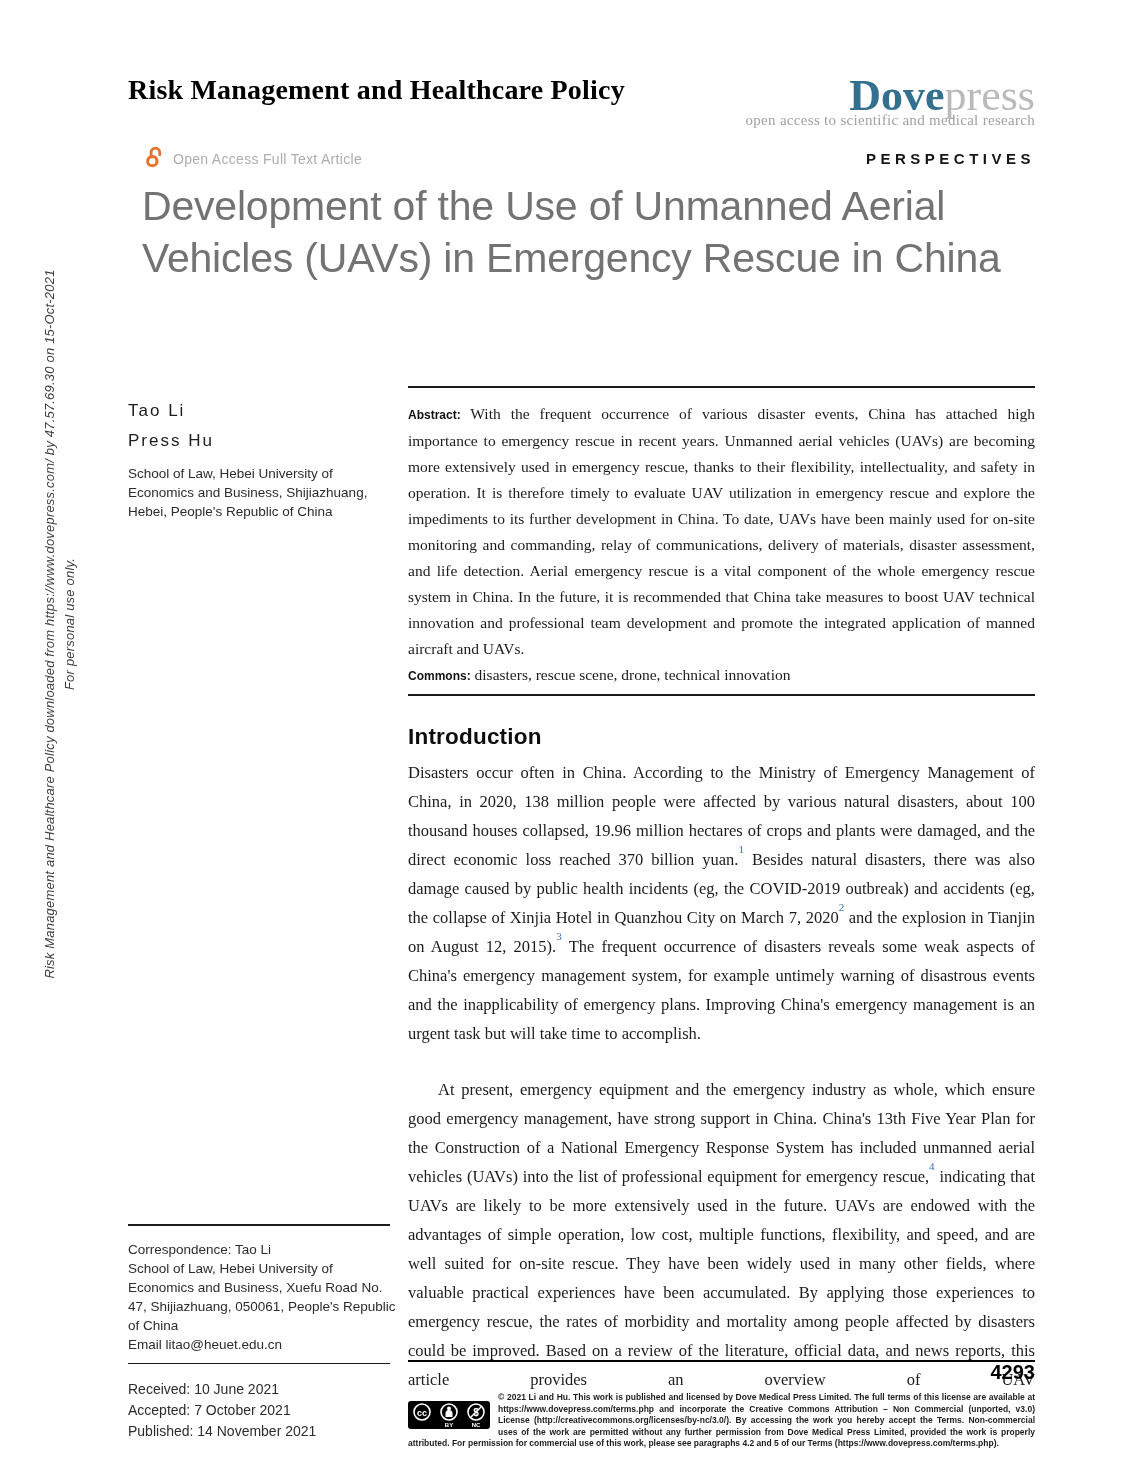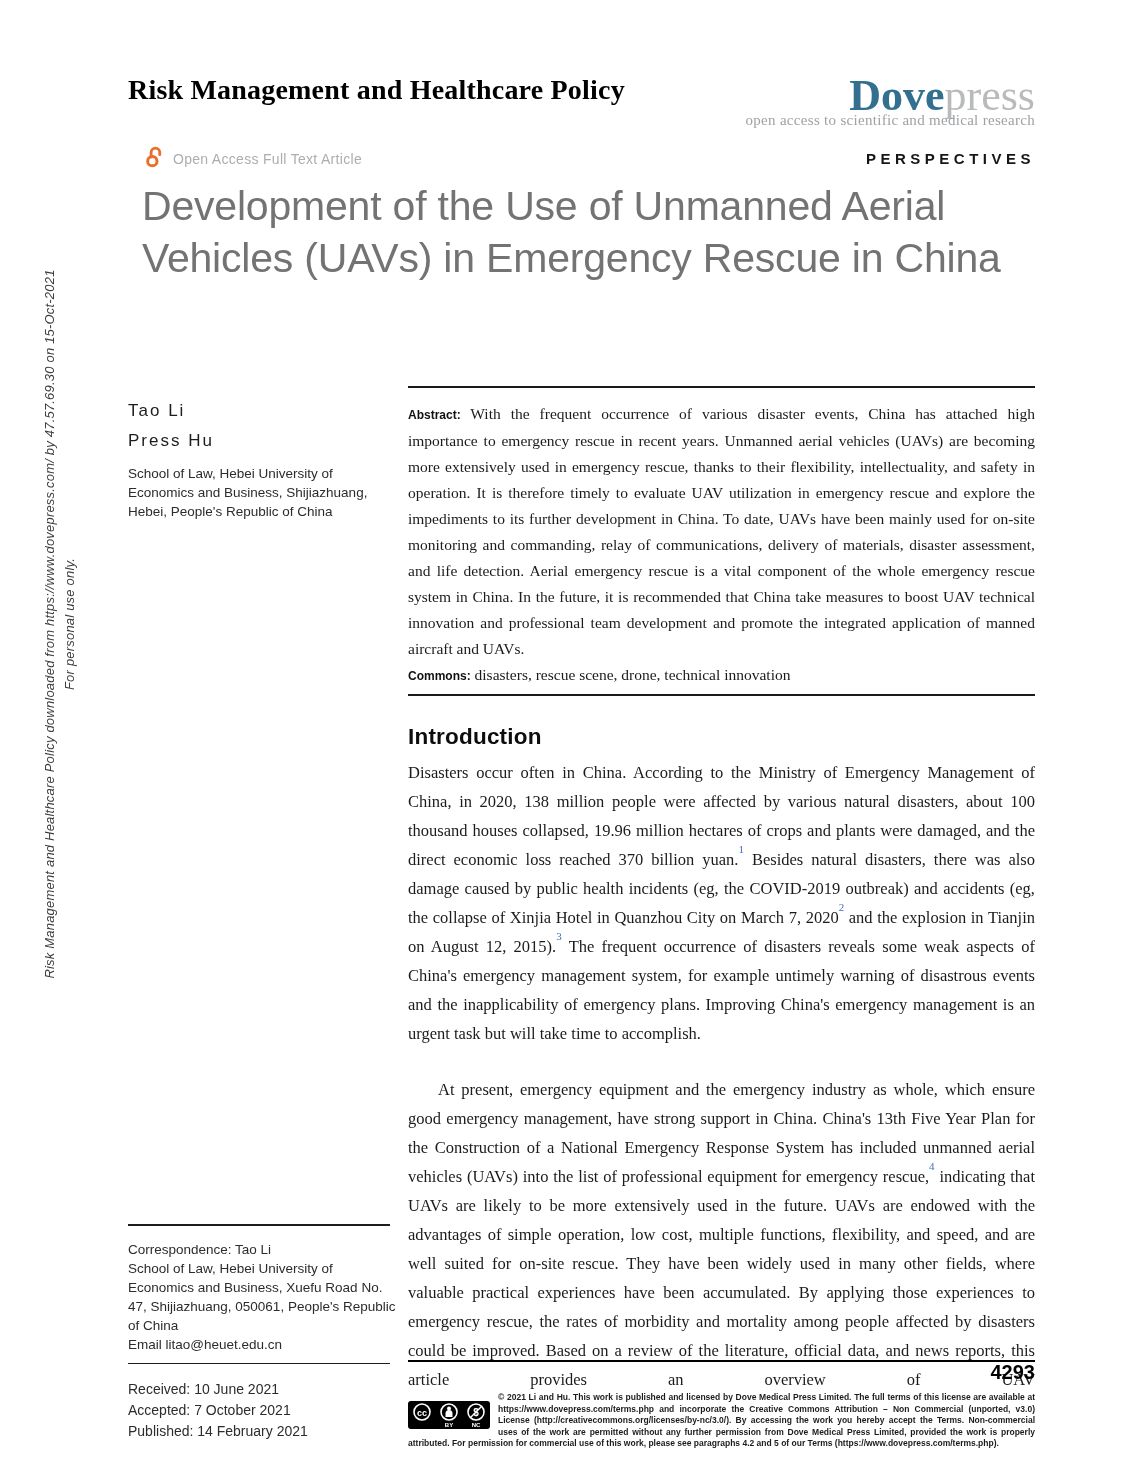--- a/index.html
+++ b/index.html
@@ -145,21 +145,21 @@
   <div class="correspondence">
     <div>Correspondence: Tao Li</div>
     <div>School of Law, Hebei University of Economics and Business, Xuefu Road No. 47, Shijiazhuang, 050061, People's Republic of China</div>
     <div>Email litao@heuet.edu.cn</div>
   </div>
 
   <div class="dates-rule"></div>
   <div class="dates">
     <div>Received: 10 June 2021</div>
     <div>Accepted: 7 October 2021</div>
-    <div>Published: 14 February 2021</div>
+    <div>Published: 14 November 2021</div>
   </div>
 
   <div class="rule-abs-top"></div>
   <div class="abstract-block">
     <p><span class="sans-label">Abstract:</span><span> With the frequent occurrence of various disaster events, China has attached high importance to emergency rescue in recent years. Unmanned aerial vehicles (UAVs) are becoming more extensively used in emergency rescue, thanks to their flexibility, intellectuality, and safety in operation. It is therefore timely to evaluate UAV utilization in emergency rescue and explore the impediments to its further development in China. To date, UAVs have been mainly used for on-site monitoring and commanding, relay of communications, delivery of materials, disaster assessment, and life detection. Aerial emergency rescue is a vital component of the whole emergency rescue system in China. In the future, it is recommended that China take measures to boost UAV technical innovation and professional team development and promote the integrated application of manned aircraft and UAVs.</span></p>
     <p><span class="sans-label">Commons:</span><span> disasters, rescue scene, drone, technical innovation</span></p>
   </div>
   <div class="rule-abs-bottom"></div>
 
   <div class="intro-heading">Introduction</div>

